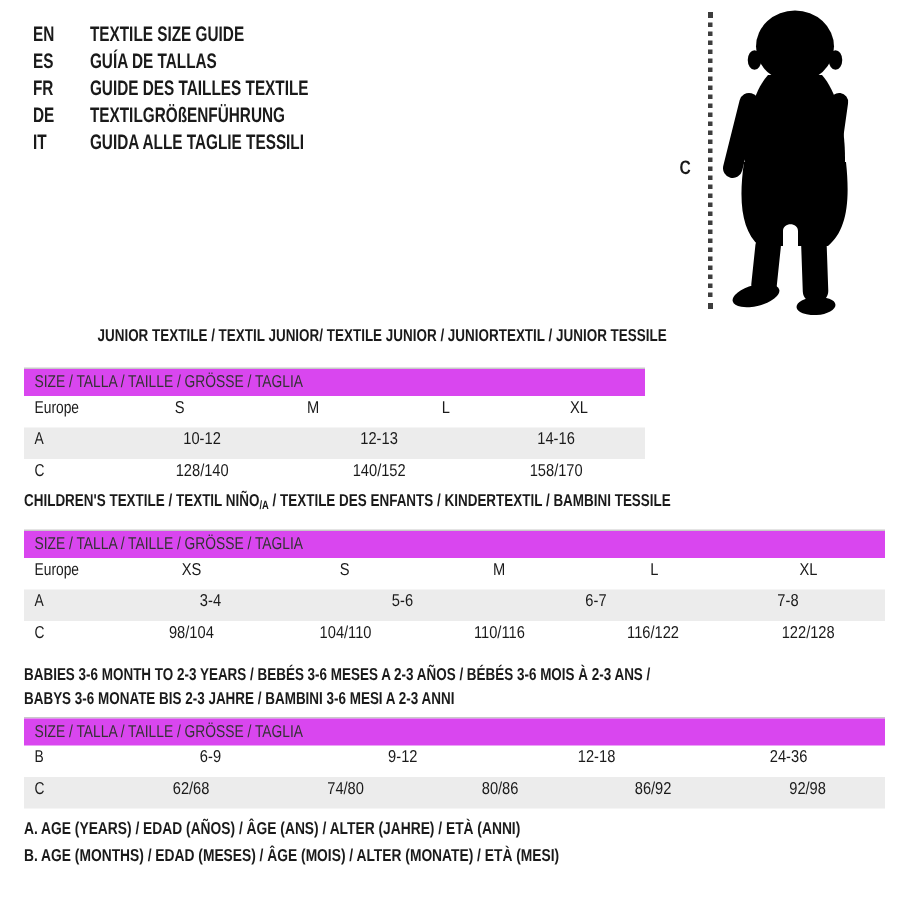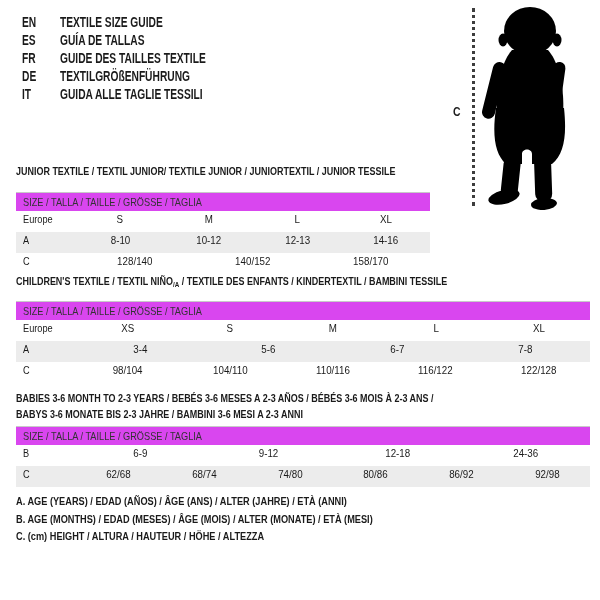--- a/index.html
+++ b/index.html
@@ -21,21 +21,21 @@
   .lang-code{width:52px;flex:0 0 52px;}
 
   
   .figure{position:absolute;left:452px;top:4px;width:148px;height:206px;}
   .c-label{position:absolute;left:1px;top:100px;font-size:13px;font-weight:700;transform:scaleX(0.8);transform-origin:0 0;}
   .dash-line{position:absolute;left:20px;top:4px;height:198px;width:0;border-left:3px dotted #3d3d3d;}
   .figure svg{position:absolute;left:30px;top:0;}
 
   
   .sec-title{font-size:11.5px;font-weight:700;line-height:15px;white-space:nowrap;}
-  .t1{margin-top:61px;}
+  .t1{margin-top:114px;text-align:center;}
   .t2{margin-top:0;text-decoration:underline;}
   .t3{margin-top:7px;line-height:16px;}
   .sub{font-size:8px;vertical-align:-2px;}
 
   
   .size-table{border-top:1px solid #c9c9c9;}
   .size-table.w1{width:414px;margin-top:13px;}
   .size-table.w2{width:574px;margin-top:9px;}
   .size-table.w3{width:574px;margin-top:4px;}
   .band{margin-top:0;height:18px;line-height:18px;background:#d946ef;padding-left:7px;
@@ -106,21 +106,20 @@
     </div>
     <div class="trow">
       <span class="rlabel"><span class="cx">Europe</span></span>
       <span class="cell"><span class="cxc">S</span></span>
       <span class="cell"><span class="cxc">M</span></span>
       <span class="cell"><span class="cxc">L</span></span>
       <span class="cell"><span class="cxc">XL</span></span>
     </div>
     <div class="trow shade">
       <span class="rlabel"><span class="cx">A</span></span>
-      <span class="cell"><span class="cxc">8-10</span></span>
       <span class="cell"><span class="cxc">10-12</span></span>
       <span class="cell"><span class="cxc">12-13</span></span>
       <span class="cell"><span class="cxc">14-16</span></span>
     </div>
     <div class="trow">
       <span class="rlabel"><span class="cx">C</span></span>
       <span class="cell"><span class="cxc">128/140</span></span>
       <span class="cell"><span class="cxc">140/152</span></span>
       <span class="cell"><span class="cxc">158/170</span></span>
     </div>
@@ -169,27 +168,25 @@
     <div class="trow">
       <span class="rlabel"><span class="cx">B</span></span>
       <span class="cell"><span class="cxc">6-9</span></span>
       <span class="cell"><span class="cxc">9-12</span></span>
       <span class="cell"><span class="cxc">12-18</span></span>
       <span class="cell"><span class="cxc">24-36</span></span>
     </div>
     <div class="trow shade">
       <span class="rlabel"><span class="cx">C</span></span>
       <span class="cell"><span class="cxc">62/68</span></span>
-      <span class="cell"><span class="cxc">68/74</span></span>
       <span class="cell"><span class="cxc">74/80</span></span>
       <span class="cell"><span class="cxc">80/86</span></span>
       <span class="cell"><span class="cxc">86/92</span></span>
       <span class="cell"><span class="cxc">92/98</span></span>
     </div>
   </div>
 
   <div class="notes">
     <div class="note-line"><span class="cx">A. AGE (YEARS) / EDAD (AÑOS) / ÂGE (ANS) / ALTER (JAHRE) / ETÀ (ANNI)</span></div>
     <div class="note-line"><span class="cx">B. AGE (MONTHS) / EDAD (MESES) / ÂGE (MOIS) / ALTER (MONATE) / ETÀ (MESI)</span></div>
-    <div class="note-line"><span class="cx">C. (cm) HEIGHT / ALTURA / HAUTEUR / HÖHE / ALTEZZA</span></div>
   </div>
 
 </div>
 
 </body></html>

